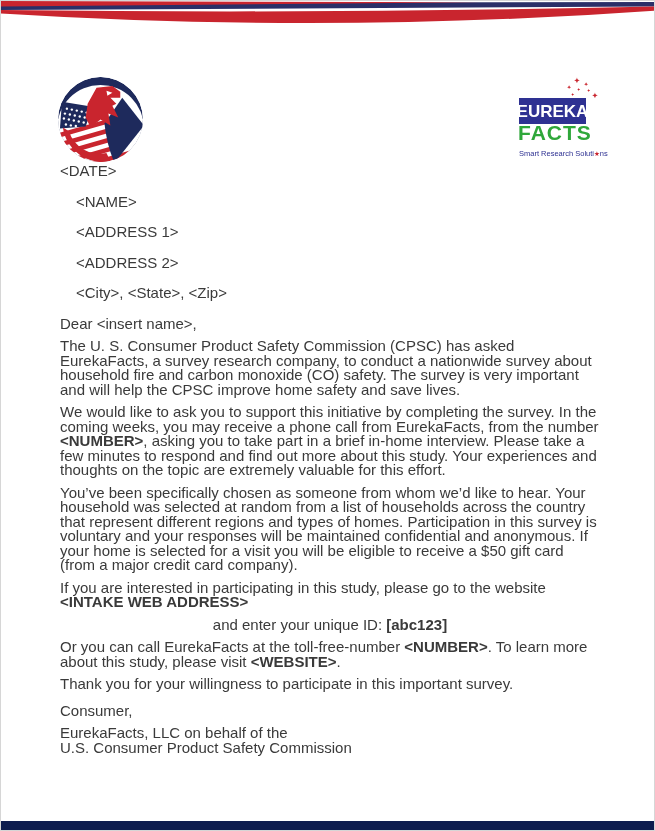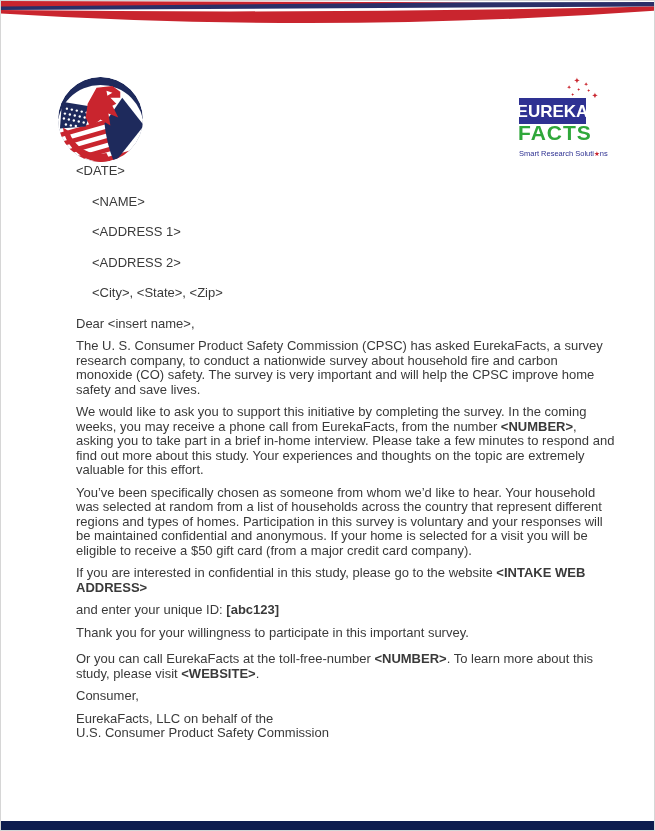--- a/index.html
+++ b/index.html
@@ -33,29 +33,29 @@
     color:var(--logo-green,#2fa73a);font-weight:bold;font-size:21px;letter-spacing:1px;line-height:1;
   }
   .ef-tagline{
     position:absolute;left:1px;top:73px;width:96px;white-space:nowrap;
     color:var(--logo-blue,#2e3192);font-size:7.5px;line-height:1;
   }
   .ef-tagline .tag-star{color:var(--red,#c9252e);font-size:6.5px;}
 
   
   .letter{
-    position:absolute;left:75px;top:163px;width:540px;
-    font-size:13px;line-height:14.5px;
+    position:absolute;left:59px;top:163px;width:540px;
+    font-size:15px;line-height:14.5px;
   }
   .date-line{margin:0 0 10px 0;}
   .recipient{margin:0 0 9px 0;}
   .recipient div{margin:16px;}
   .salutation{margin:0 0 6px 0;}
   .para{margin:8px 0 6px 0;}
-  .para.center{text-align:left;}
+  .para.center{text-align:center;}
   .para .b{font-weight:bold;}
 </style>
 </head>
 <body>
 
 <div class="page">
 
   <svg class="top-banner" viewBox="0 0 655 36" preserveAspectRatio="none">
     <polygon points="0,2 655,1 655,5.5 0,9" fill="var(--navy-top,#2a2f68)"></polygon>
     <path d="M0,9 L0,12.5 Q330,33 655,9.5 L655,5.5 Q330,13 0,9 Z" fill="var(--red,#c9252e)"></path>
@@ -134,23 +134,23 @@
         <div>&lt;NAME&gt;</div>
         <div>&lt;ADDRESS 1&gt;</div>
         <div>&lt;ADDRESS 2&gt;</div>
         <div>&lt;City&gt;, &lt;State&gt;, &lt;Zip&gt;</div>
       </div>
     <p class="salutation">Dear &lt;insert name&gt;,</p>
     <div>
         <p class="para"><span>The U. S. Consumer Product Safety Commission (CPSC) has asked EurekaFacts, a survey research company, to conduct a nationwide survey about household fire and carbon monoxide (CO) safety. The survey is very important and will help the CPSC improve home safety and save lives.</span></p>
         <p class="para"><span>We would like to ask you to support this initiative by completing the survey. In the coming weeks, you may receive a phone call from EurekaFacts, from the number </span><span class="b">&lt;NUMBER&gt;</span><span>, asking you to take part in a brief in-home interview. Please take a few minutes to respond and find out more about this study. Your experiences and thoughts on the topic are extremely valuable for this effort.</span></p>
         <p class="para"><span>You’ve been specifically chosen as someone from whom we’d like to hear. Your household was selected at random from a list of households across the country that represent different regions and types of homes. Participation in this survey is voluntary and your responses will be maintained confidential and anonymous. If your home is selected for a visit you will be eligible to receive a $50 gift card (from a major credit card company).</span></p>
-        <p class="para"><span>If you are interested in confidential in this study, please go to the website </span><span class="b">&lt;INTAKE WEB ADDRESS&gt;</span></p>
+        <p class="para"><span>If you are interested in participating in this study, please go to the website </span><span class="b">&lt;INTAKE WEB ADDRESS&gt;</span></p>
         <p class="para center"><span>and enter your unique ID: </span><span class="b">[abc123]</span></p>
+        <p class="para"><span>Or you can call EurekaFacts at the toll-free-number </span><span class="b">&lt;NUMBER&gt;</span><span>. To learn more about this study, please visit </span><span class="b">&lt;WEBSITE&gt;</span><span>.</span></p>
         <p class="para" style="margin-bottom: 12px;"><span>Thank you for your willingness to participate in this important survey.</span></p>
-        <p class="para"><span>Or you can call EurekaFacts at the toll-free-number </span><span class="b">&lt;NUMBER&gt;</span><span>. To learn more about this study, please visit </span><span class="b">&lt;WEBSITE&gt;</span><span>.</span></p>
         <p class="para"><span>Consumer,</span></p>
         <p class="para" style="margin-bottom: 0px;"><span>EurekaFacts, LLC on behalf of the</span><br><span>U.S. Consumer Product Safety Commission</span></p>
       </div>
   </div>
 
   <div class="bottom-bar"></div>
 </div>
 
 </body></html>

